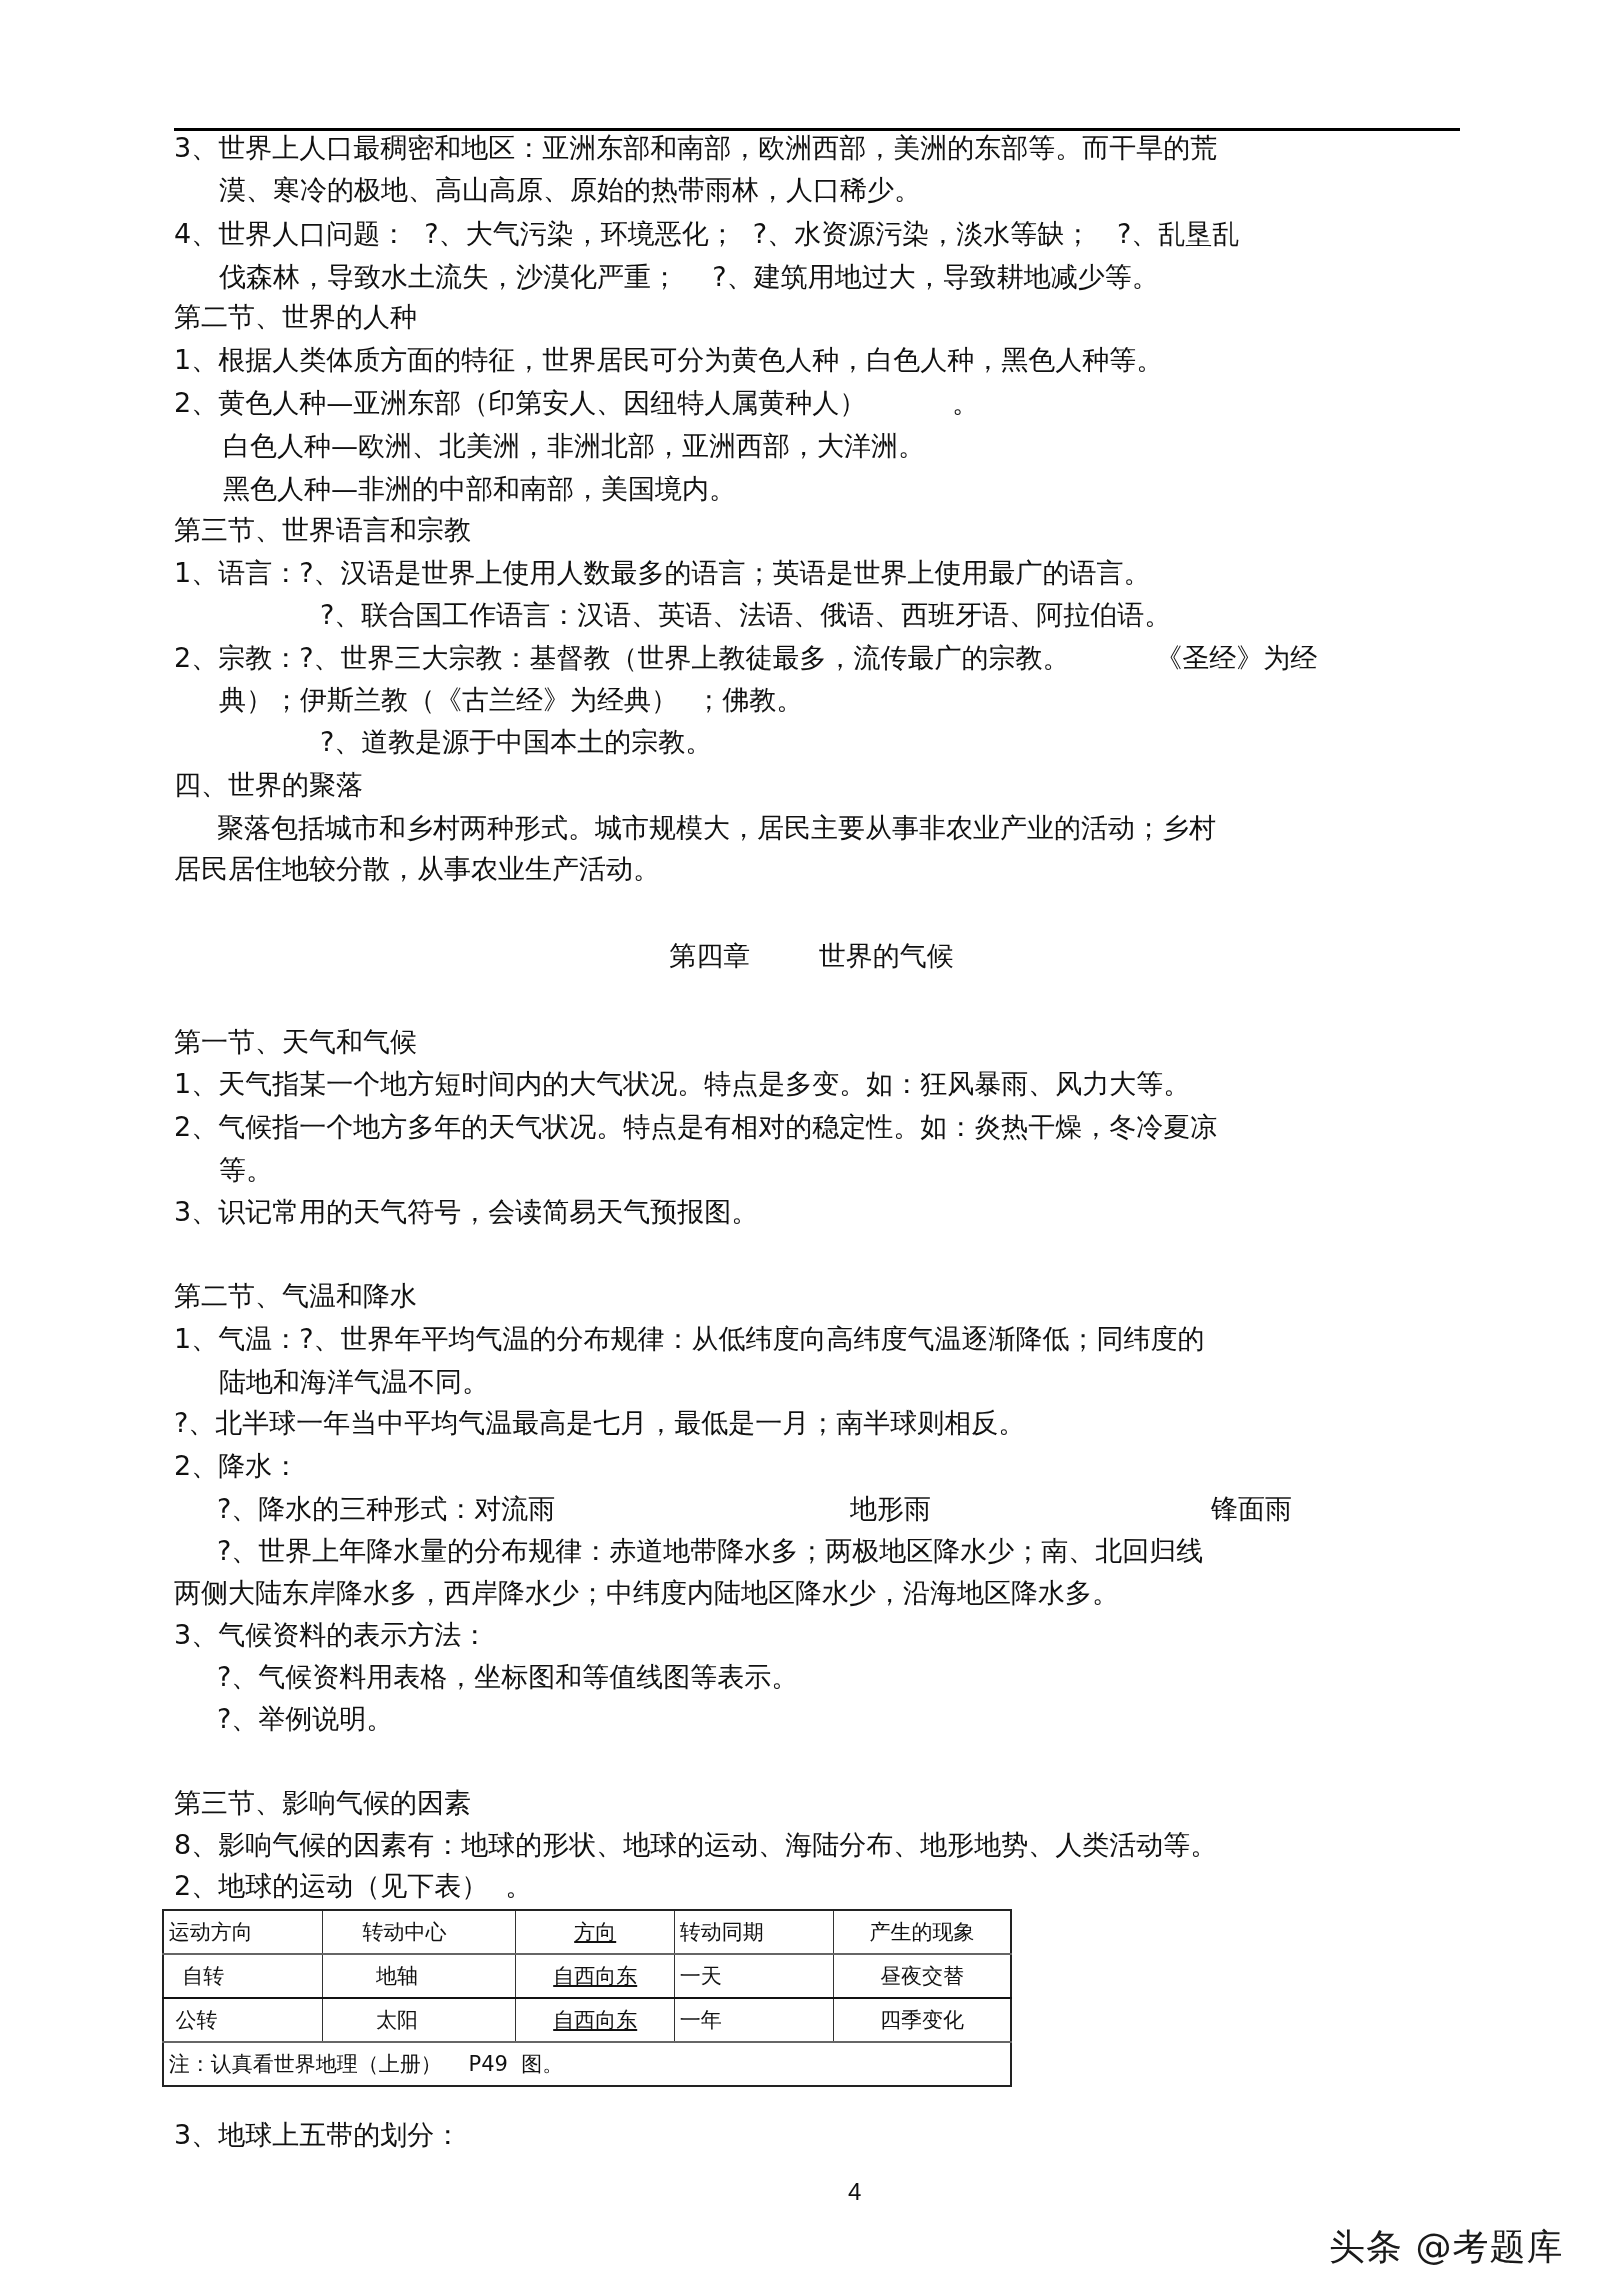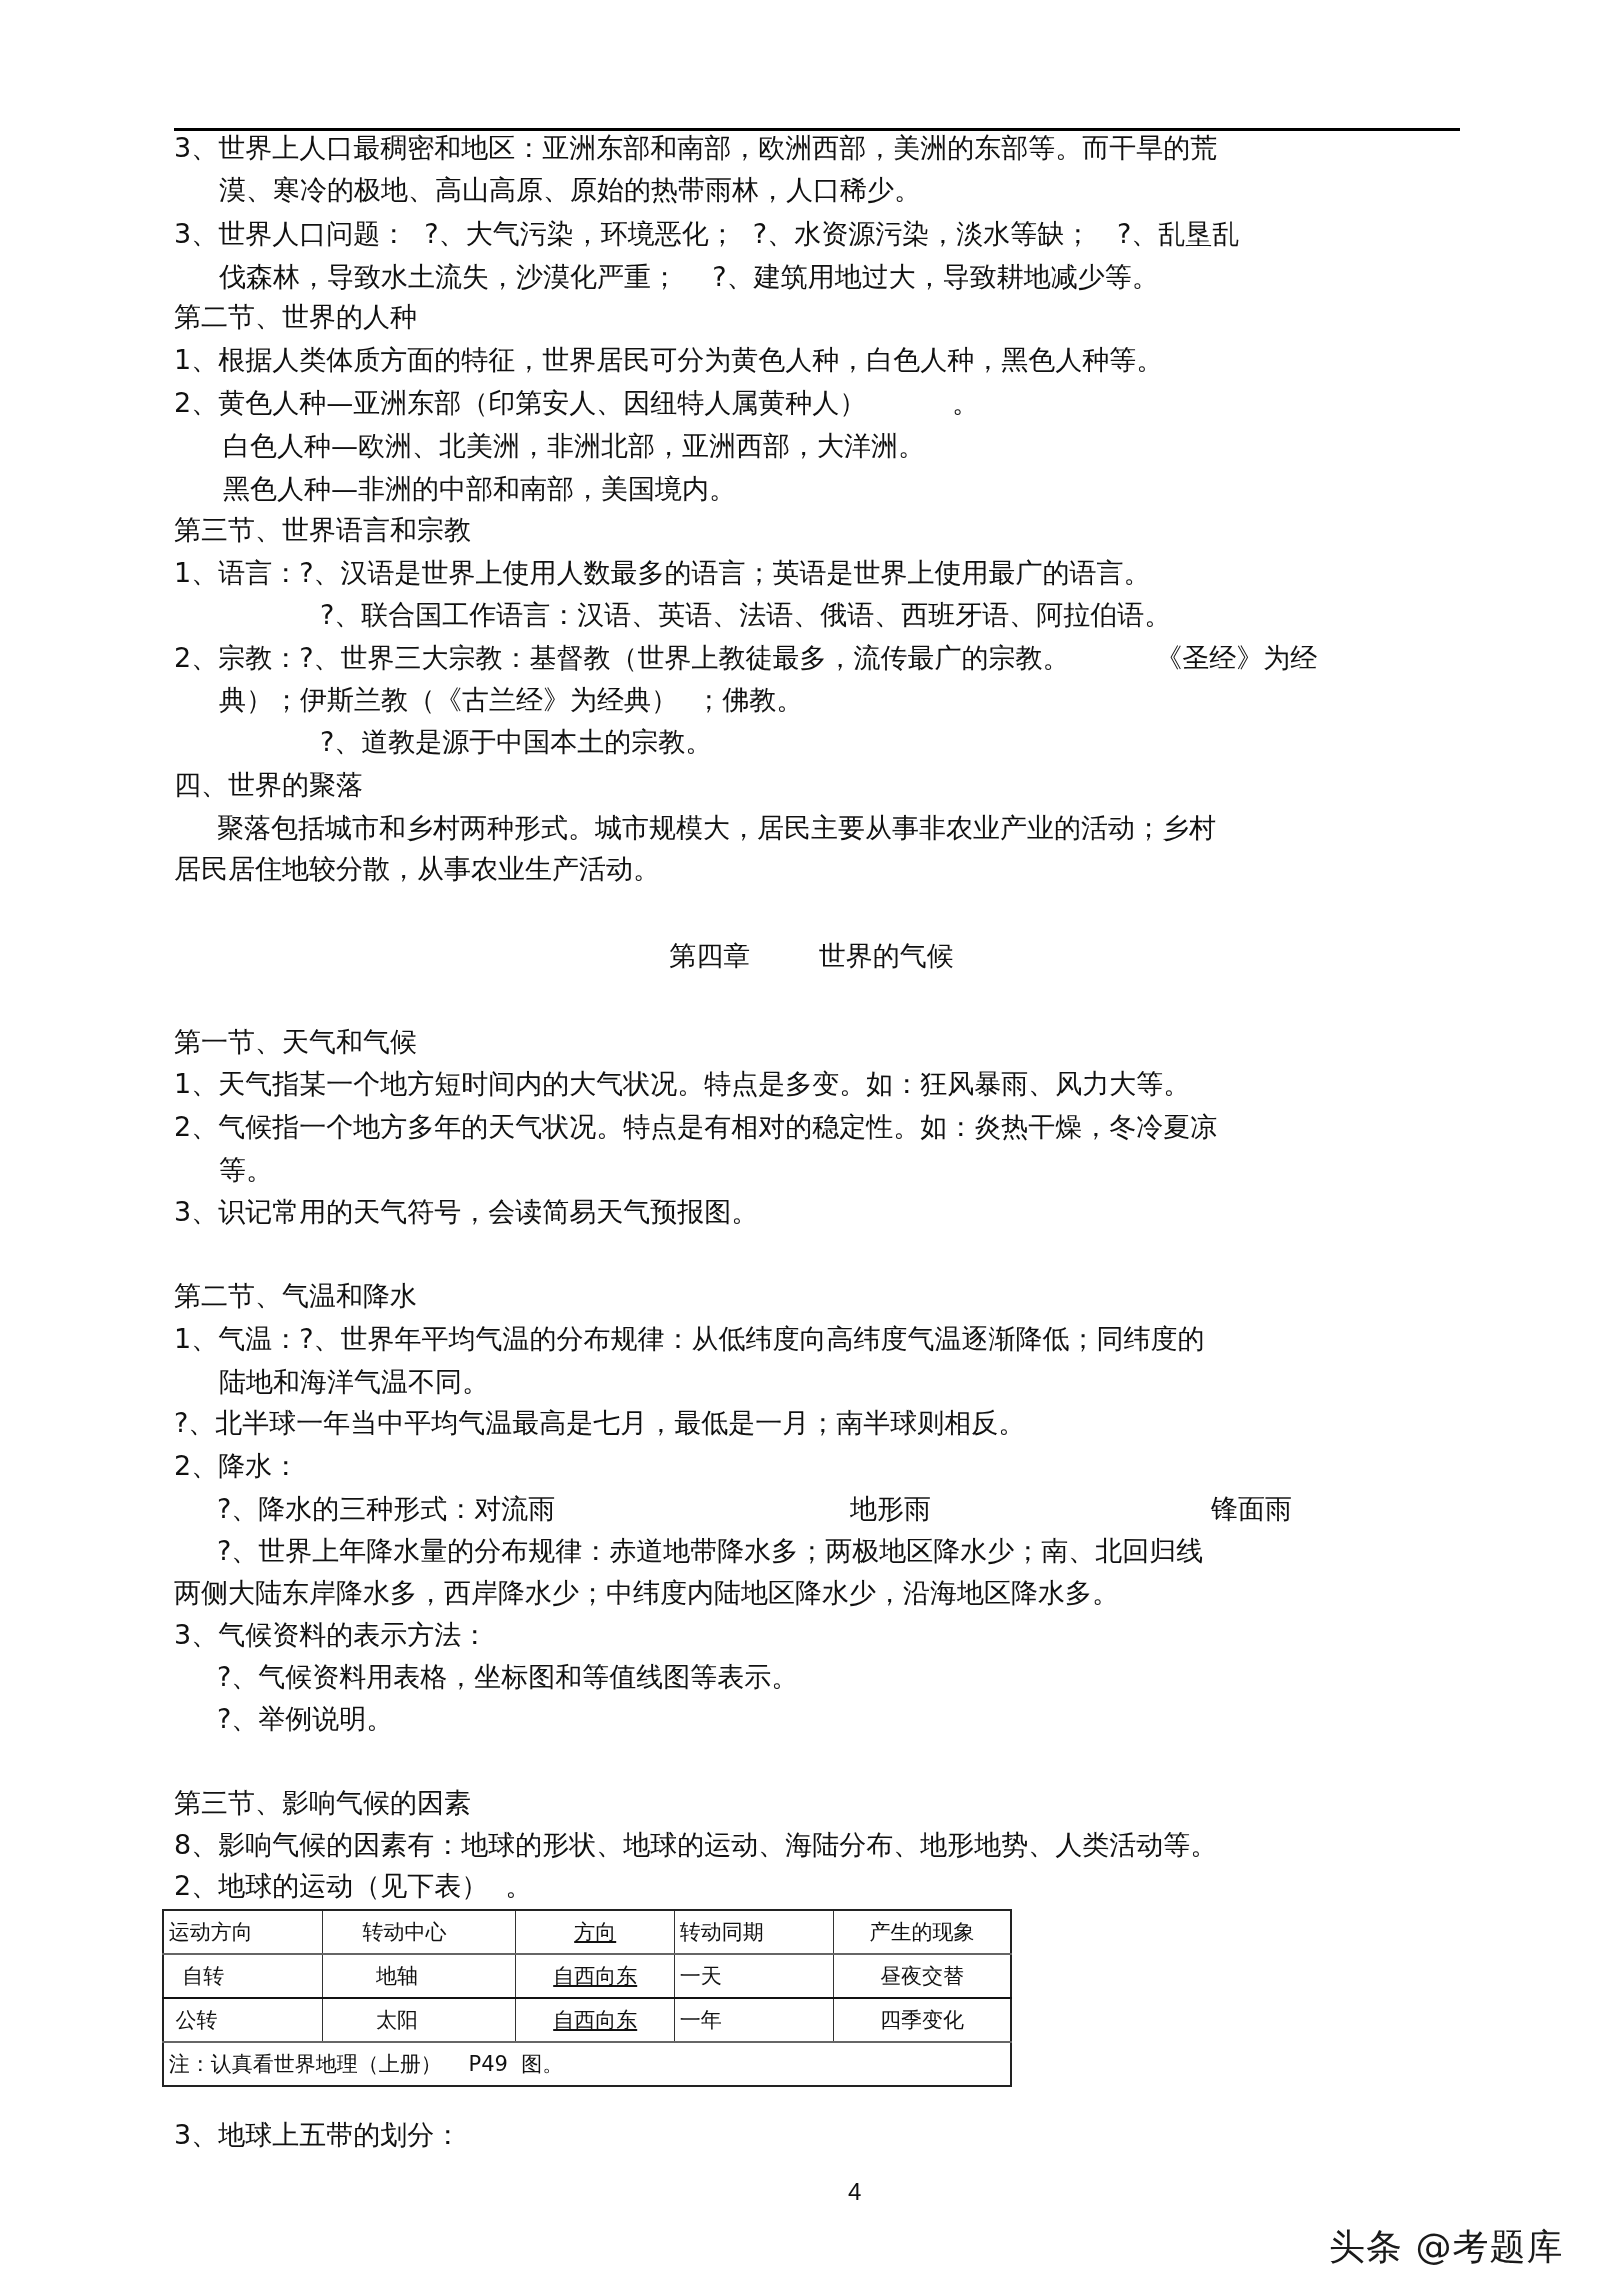--- a/index.html
+++ b/index.html
@@ -39,21 +39,21 @@
     font-family: "DejaVu Sans", sans-serif; letter-spacing: 1px;
   }
 </style>
 </head>
 <body>
 
 <div class="rule"></div>
 
 <div class="ln" style="top:132px">3、世界上人口最稠密和地区：亚洲东部和南部，欧洲西部，美洲的东部等。而干旱的荒</div>
 <div class="ln ind1" style="top:174px">漠、寒冷的极地、高山高原、原始的热带雨林，人口稀少。</div>
-<div class="ln" style="top:218px">3、世界人口问题：  ?、大气污染，环境恶化；  ?、水资源污染，淡水等缺；   ?、乱垦乱</div>
+<div class="ln" style="top:218px">4、世界人口问题：  ?、大气污染，环境恶化；  ?、水资源污染，淡水等缺；   ?、乱垦乱</div>
 <div class="ln ind1" style="top:261px">伐森林，导致水土流失，沙漠化严重；    ?、建筑用地过大，导致耕地减少等。</div>
 
 <div class="ln" style="top:301px">第二节、世界的人种</div>
 <div class="ln" style="top:344px">1、根据人类体质方面的特征，世界居民可分为黄色人种，白色人种，黑色人种等。</div>
 <div class="ln" style="top:387px">2、黄色人种—亚洲东部（印第安人、因纽特人属黄种人）          。</div>
 <div class="ln ind2" style="top:430px">白色人种—欧洲、北美洲，非洲北部，亚洲西部，大洋洲。</div>
 <div class="ln ind2" style="top:473px">黑色人种—非洲的中部和南部，美国境内。</div>
 
 <div class="ln" style="top:514px">第三节、世界语言和宗教</div>
 <div class="ln" style="top:557px">1、语言：?、汉语是世界上使用人数最多的语言；英语是世界上使用最广的语言。</div>

